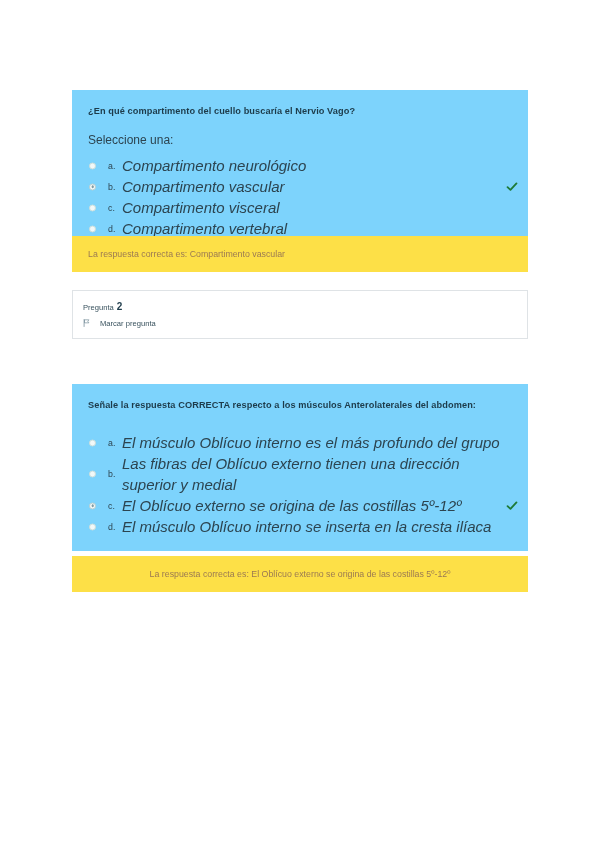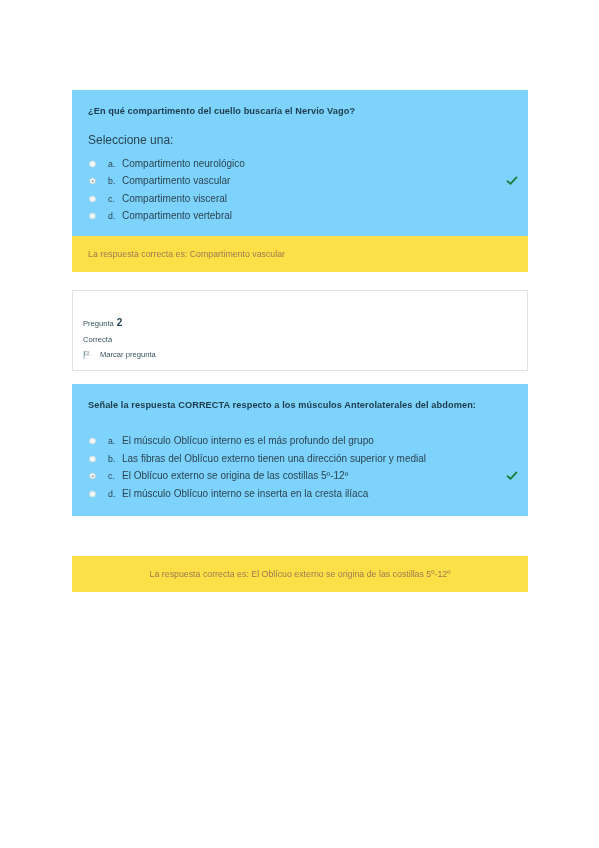--- a/index.html
+++ b/index.html
@@ -94,23 +94,24 @@
     border-radius: 50%;
     background: #7f9aa2;
   }
   .ans-letter {
     font-size: 8.8px;
     color: #2c4450;
     width: 14px;
     flex: 0 0 14px;
   }
   .ans-text {
-    font-size: 10px;
+    font-size: 15px;
     color: #2c4450;
     line-height: 1.4;
+    font-style: italic;
   }
   .tick {
     position: absolute;
     right: -6px;
     top: 50%;
     transform: translateY(-50%);
     width: 12px;
     height: 12px;
     color: #1e7a37;
     display: flex;
@@ -128,21 +129,21 @@
     font-size: 8.8px;
     color: #9b7a52;
     line-height: 1.4;
     margin: 0;
   }
 
   
   .infobox {
     background: #ffffff;
     border: 1px solid #dfe3e6;
-    padding: 25px 10px 10px 10px;
+    padding: 9px 10px 10px 10px;
   }
   .info-line {
     font-size: 7.6px;
     color: #39525e;
     line-height: 1.35;
     margin: 0 0 5px 0;
     display: flex;
     align-items: baseline;
   }
   .info-line:last-child { margin-bottom: 0; }
@@ -215,21 +216,20 @@
 
   <div class="block feedback" style="top:236px;">
     <p class="feedback-text">La respuesta correcta es: Compartimento vascular</p>
   </div>
 
   <div class="block infobox" style="top:290px;">
     <div class="info-line">
       <span>Pregunta</span>
       <span class="qnum">2</span>
     </div>
-    <div class="info-line">Correcta</div>
     <div class="flag-row">
       <span class="flag-icon">
         <svg viewBox="0 0 8 10" width="7" height="8" aria-hidden="true">
           <path d="M1 0.6 V9.4" stroke="#6b8491" stroke-width="0.9" fill="none" stroke-linecap="round"></path>
           <path d="M1.5 1 H7 L5.6 2.9 L7 4.8 H1.5 Z" fill="none" stroke="#6b8491" stroke-width="0.8" stroke-linejoin="round"></path>
         </svg>
       </span>
       <span class="flag-label">Marcar pregunta</span>
     </div>
   </div>

